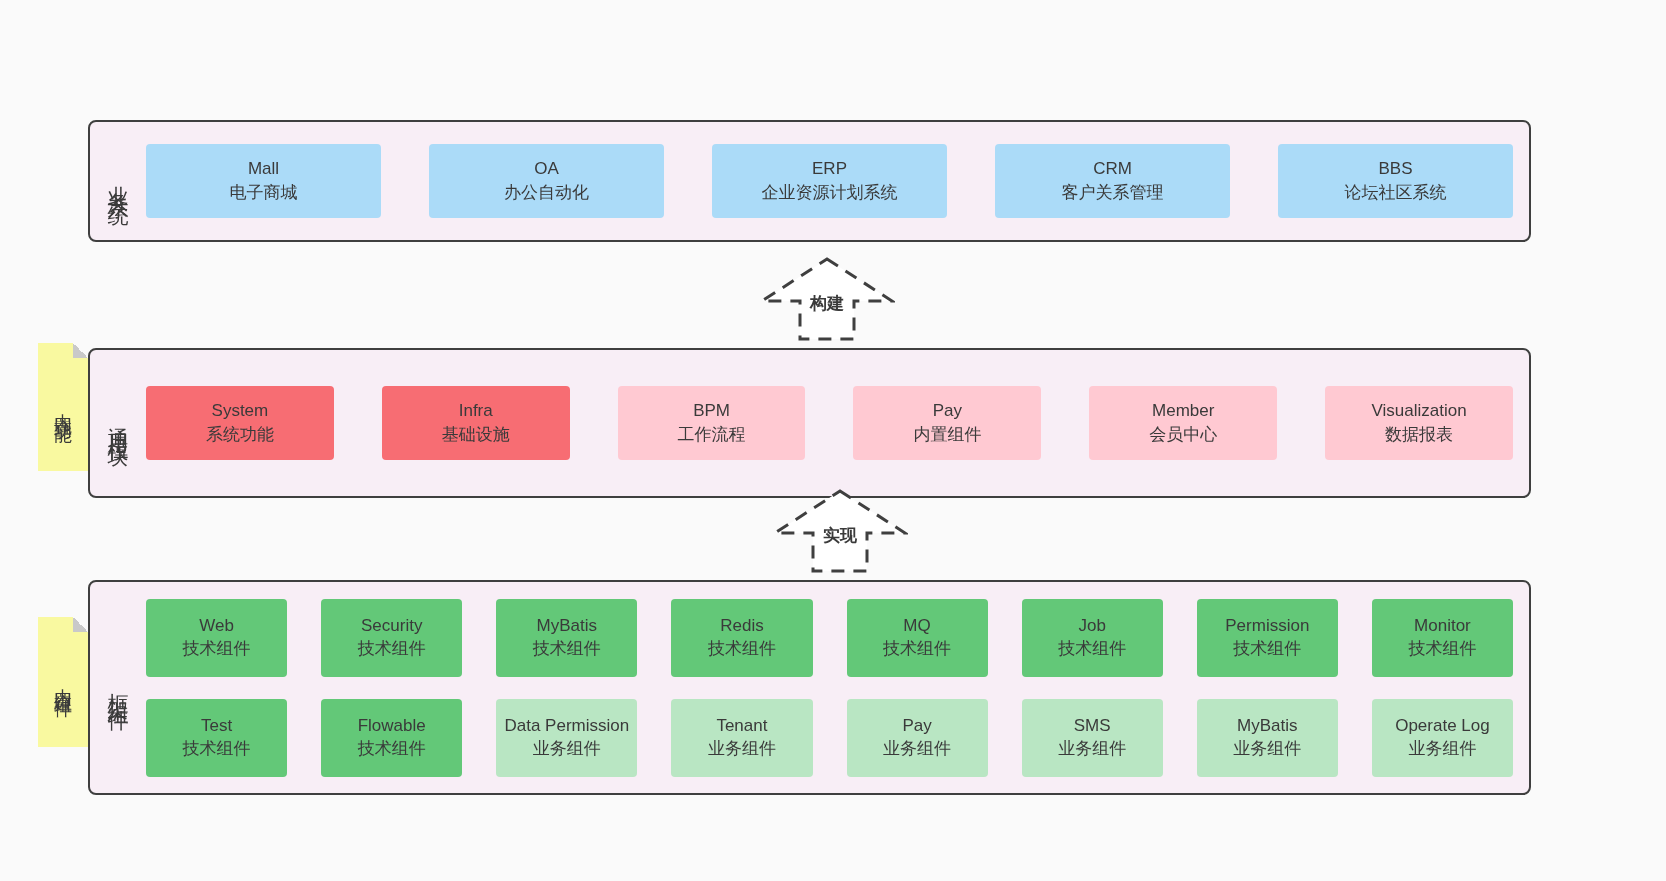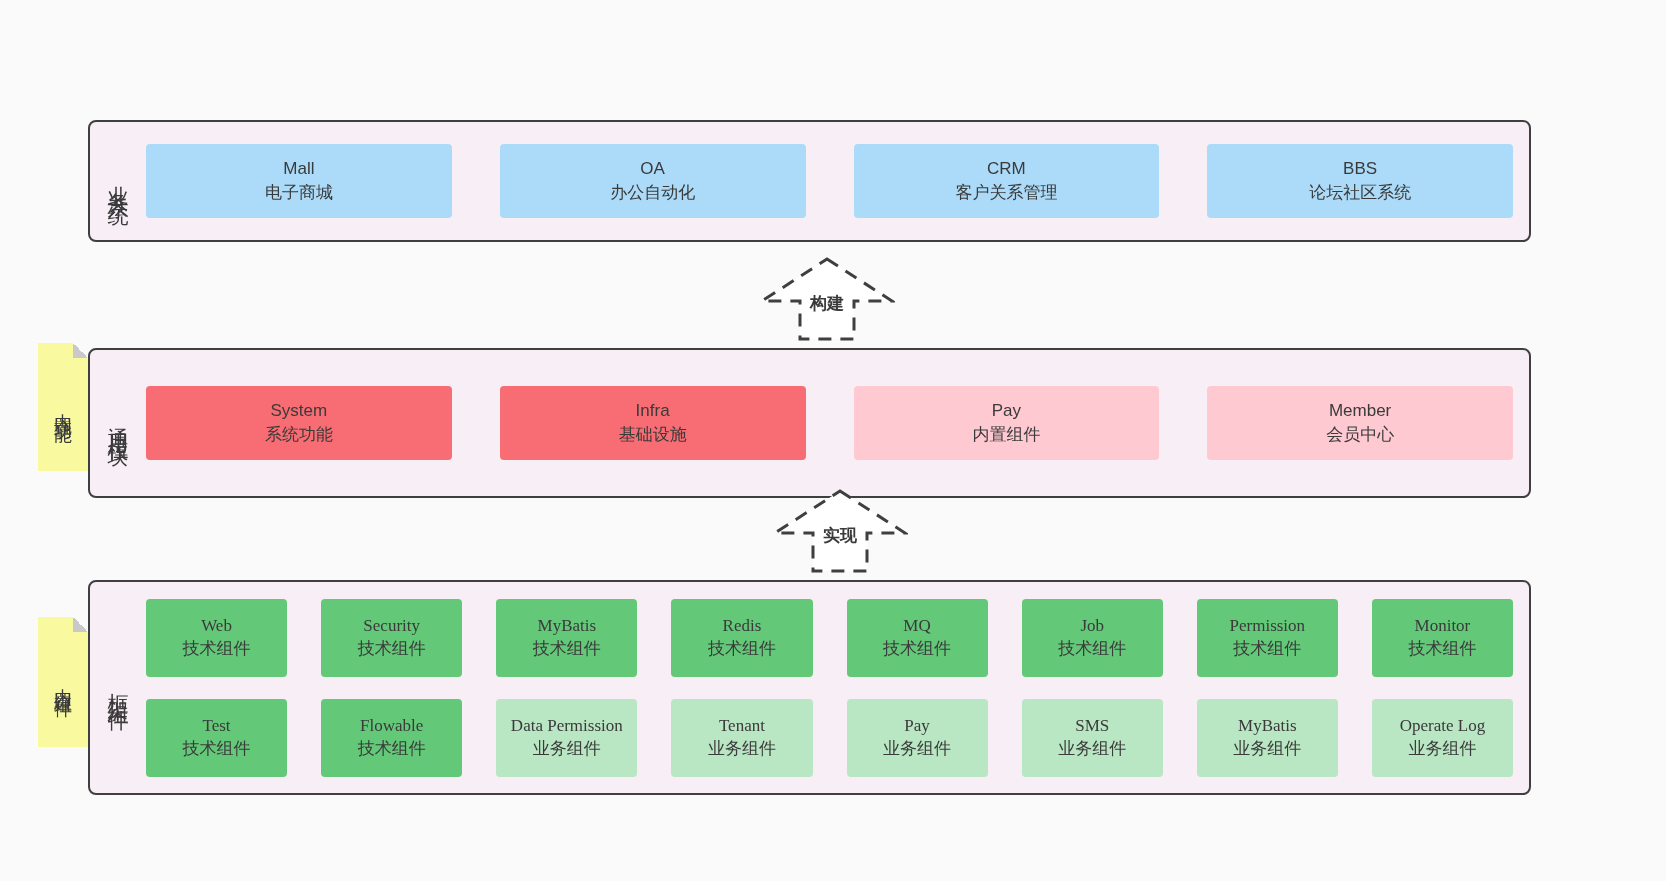--- a/index.html
+++ b/index.html
@@ -9,21 +9,21 @@
     --yellow:#f9f9a0; --fold:#c9c9c9; --text:#3a3a3a;
   }
   *{box-sizing:border-box; margin:0; padding:0;}
   body{background:var(--page_bg); font-family:"Liberation Sans", sans-serif; color:var(--text);}
   .stage{position:relative; width:1666px; height:881px; overflow:hidden; background:var(--page_bg);}
 
   .panel{position:absolute; left:88px; width:1443px; background:var(--panel_bg);
          border:2px solid var(--panel_border); border-radius:8px; display:flex; z-index:1;}
   .panel-1{top:120px; height:122px;}
   .panel-2{top:348px; height:150px;}
-  .panel-3{top:580px; height:215px;font-family:Liberation Serif, serif;}
+  .panel-3{top:580px; height:215px;}
 
   .vlabel{flex:0 0 56px; display:flex; align-items:center; justify-content:center;}
   .vlabel span{writing-mode:vertical-rl; text-orientation:upright; font-size:21px;
                letter-spacing:6px; color:var(--text); white-space:nowrap;}
 
   .boxes{flex:1; display:flex; align-items:center; gap:48px; padding-right:16px;}
   .box{flex:1; border-radius:4px; display:flex; flex-direction:column; align-items:center;
        justify-content:center; text-align:center; font-size:17px; line-height:1.42; padding:4px 6px;}
   .boxes .box{height:74px;}
   .box.blue{background:var(--blue);} .box.red{background:var(--red);} .box.pink{background:var(--pink);}
@@ -61,20 +61,24 @@
     <div class="boxes">
       <div class="box blue">
         <div>Mall</div>
         <div>电子商城</div>
       </div>
       <div class="box blue">
         <div>OA</div>
         <div>办公自动化</div>
       </div>
       <div class="box blue">
+        <div>ERP</div>
+        <div>企业资源计划系统</div>
+      </div>
+      <div class="box blue">
         <div>CRM</div>
         <div>客户关系管理</div>
       </div>
       <div class="box blue">
         <div>BBS</div>
         <div>论坛社区系统</div>
       </div>
     </div>
   </div>
 
@@ -97,26 +101,34 @@
     <div class="boxes">
       <div class="box red">
         <div>System</div>
         <div>系统功能</div>
       </div>
       <div class="box red">
         <div>Infra</div>
         <div>基础设施</div>
       </div>
       <div class="box pink">
+        <div>BPM</div>
+        <div>工作流程</div>
+      </div>
+      <div class="box pink">
         <div>Pay</div>
         <div>内置组件</div>
       </div>
       <div class="box pink">
         <div>Member</div>
         <div>会员中心</div>
+      </div>
+      <div class="box pink">
+        <div>Visualization</div>
+        <div>数据报表</div>
       </div>
     </div>
   </div>
 
   <div class="arrow arrow-2">
     <svg viewBox="0 0 136 86">
       <polygon points="68,3 133,45 95,45 95,83 41,83 41,45 3,45" fill="#ffffff" stroke="#3f3f3f" stroke-width="3" stroke-dasharray="13 9"></polygon>
     </svg>
     <div class="arrow-label">实现</div>
   </div>

